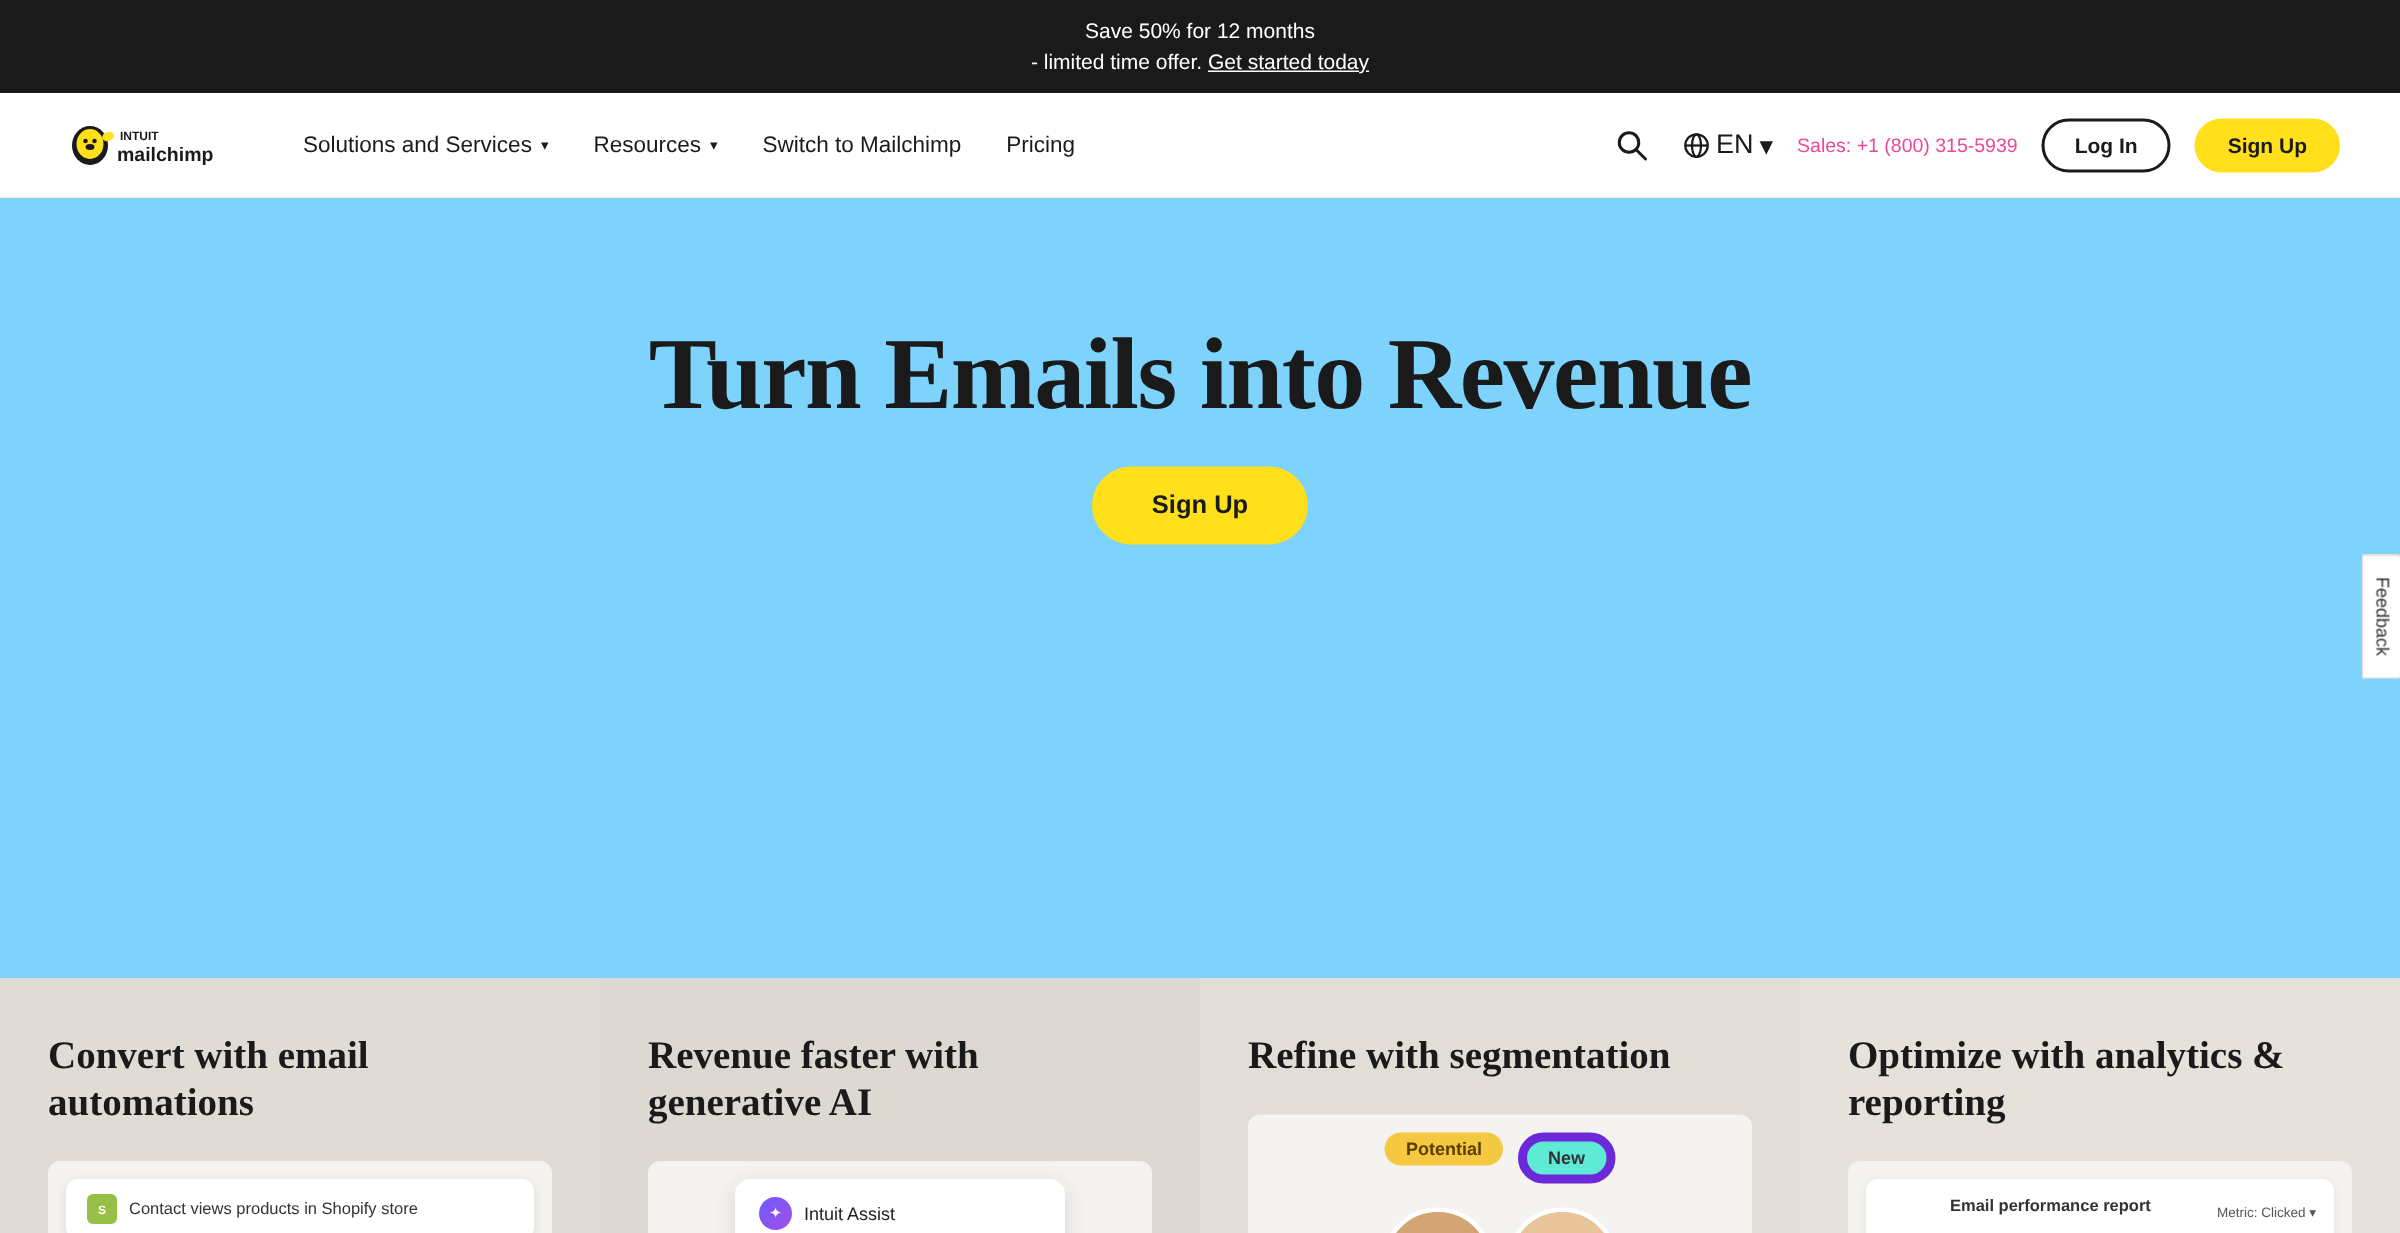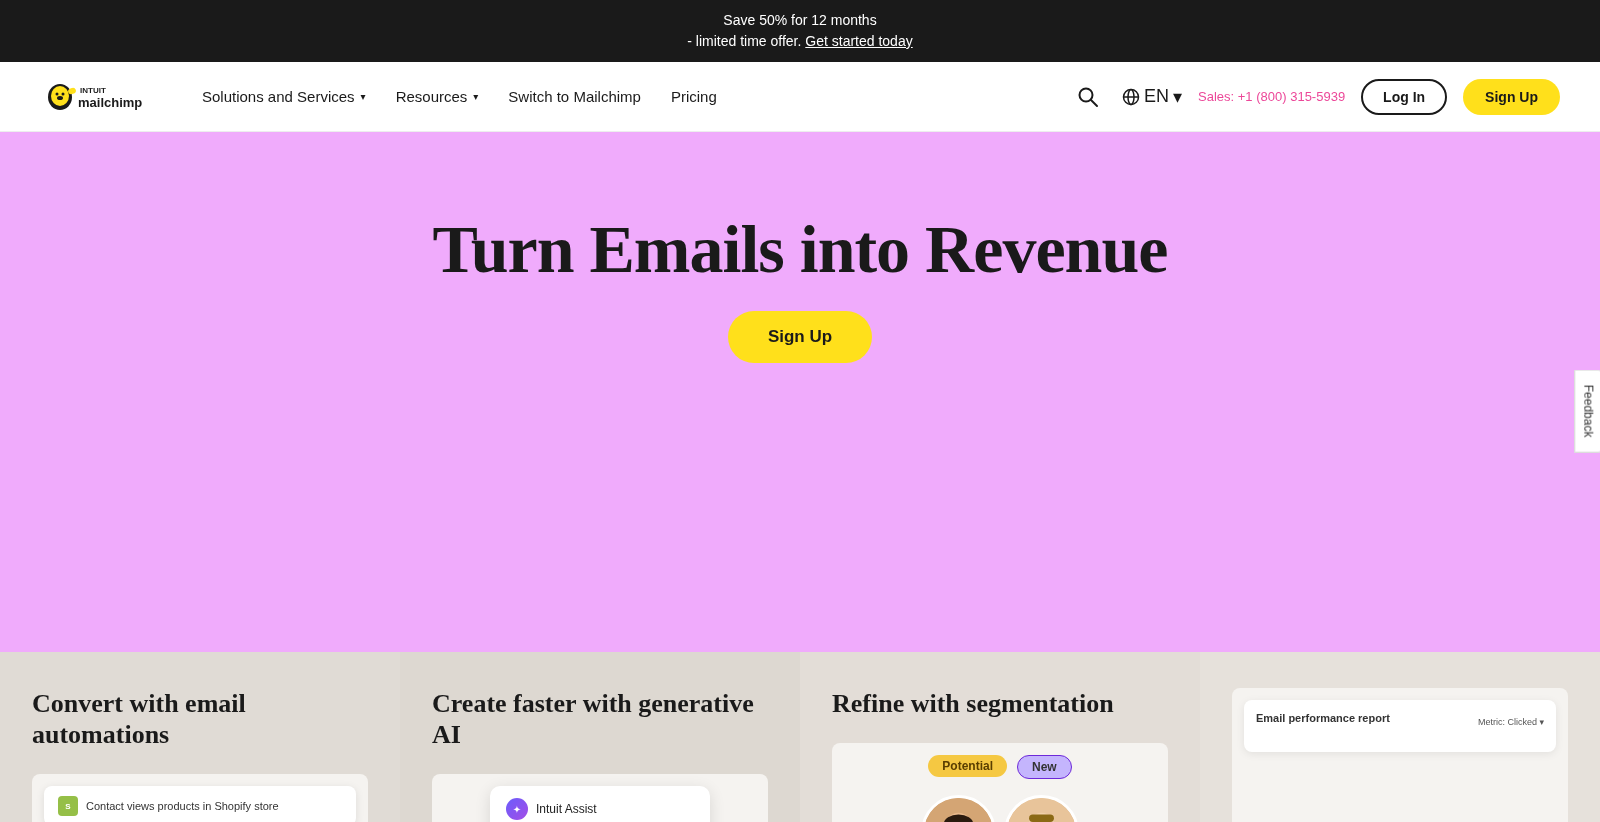--- a/index.html
+++ b/index.html
@@ -102,21 +102,21 @@
       border-radius: 30px;
       background: #ffe01b;
       font-size: 14px;
       font-weight: 700;
       cursor: pointer;
       color: #1a1a1a;
     }
 
     
     .hero {
-      background: #f0abfc;
+      background: #7dd3fc;
       text-align: center;
       padding: 80px 4px 60px;
       min-height: 520px;
     }
     .hero-title {
       font-size: 68px;
       font-weight: 800;
       color: #1a1a1a;
       font-family: Georgia, 'Times New Roman', serif;
       line-height: 1.1;
@@ -241,21 +241,21 @@
       flex-wrap: wrap;
       justify-content: center;
     }
     .seg-badge {
       padding: 4px 14px;
       border-radius: 20px;
       font-size: 12px;
       font-weight: 600;
     }
     .seg-potential { background: #f5c842; color: #5a3e00; }
-    .seg-new { background: #c4b5fd; color: #333; border: 1px solid #6d28d9; }
+    .seg-new { background: #5eead4; color: #333; border: 6px solid #6d28d9; }
 
     
     .seg-people {
       display: flex;
       gap: -10px;
       margin-top: 8px;
     }
 
     
     .analytics-card {
@@ -367,21 +367,21 @@
         <div class="mock-card">
           <div class="mock-icon" style="background:#95bf47; font-size:8px; font-weight:700;">S</div>
           <span style="font-size:11px;">Contact views products in Shopify store</span>
         </div>
 
       </div>
     </div>
   </div>
 
   <div class="feature-card">
-    <h2 class="feature-title">Create faster with generative AI</h2>
+    <h2 class="feature-title">Revenue faster with generative AI</h2>
     <div class="feature-image-area">
       <div class="intuit-assist">
         <div class="ia-header">
           <div class="ia-logo">✦</div>
           <span class="ia-title">Intuit Assist</span>
         </div>
 
       </div>
     </div>
   </div>
@@ -412,23 +412,24 @@
               <circle cx="37.5" cy="30" r="14" fill="#f0d0a8"></circle>
               <rect x="24" y="18" width="27" height="8" rx="4" fill="#8B6914"></rect>
             </svg>
           </div>
         </div>
       </div>
     </div>
   </div>
 
   <div class="feature-card">
+    <h2 class="feature-title">Optimize with analytics &amp; reporting</h2>
     <div class="feature-image-area">
       <div class="analytics-card">
-        <div style="display:flex; justify-content:space-between; align-items:center; margin-bottom:8px;">
+        <div style="display:flex; justify-content:space-between; align-items:center; margin-bottom:8px;margin-left:44px;">
           <span class="analytics-title">Email performance report</span>
           <span style="font-size:9px; color:#555;">Metric: Clicked ▾</span>
         </div>
 
       </div>
     </div>
   </div>
 
 </section>
 

